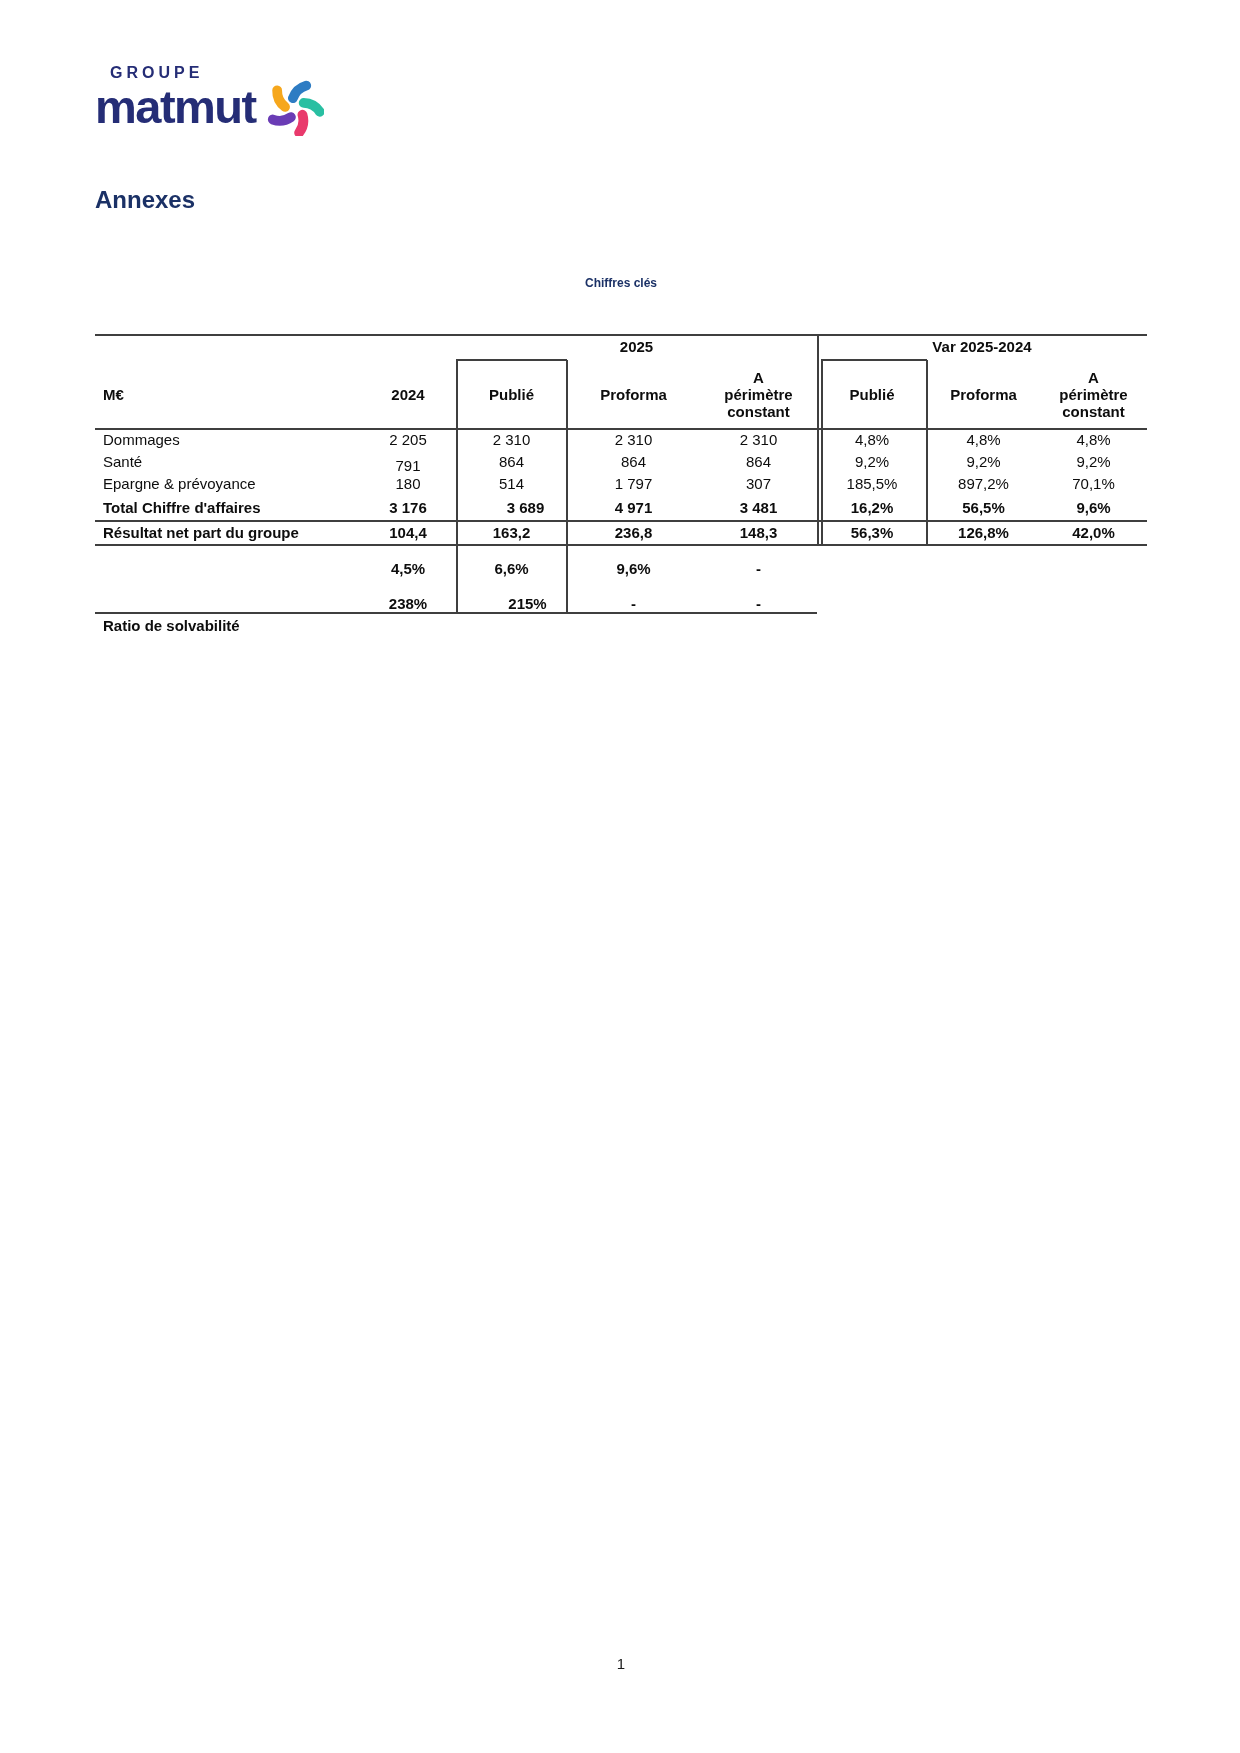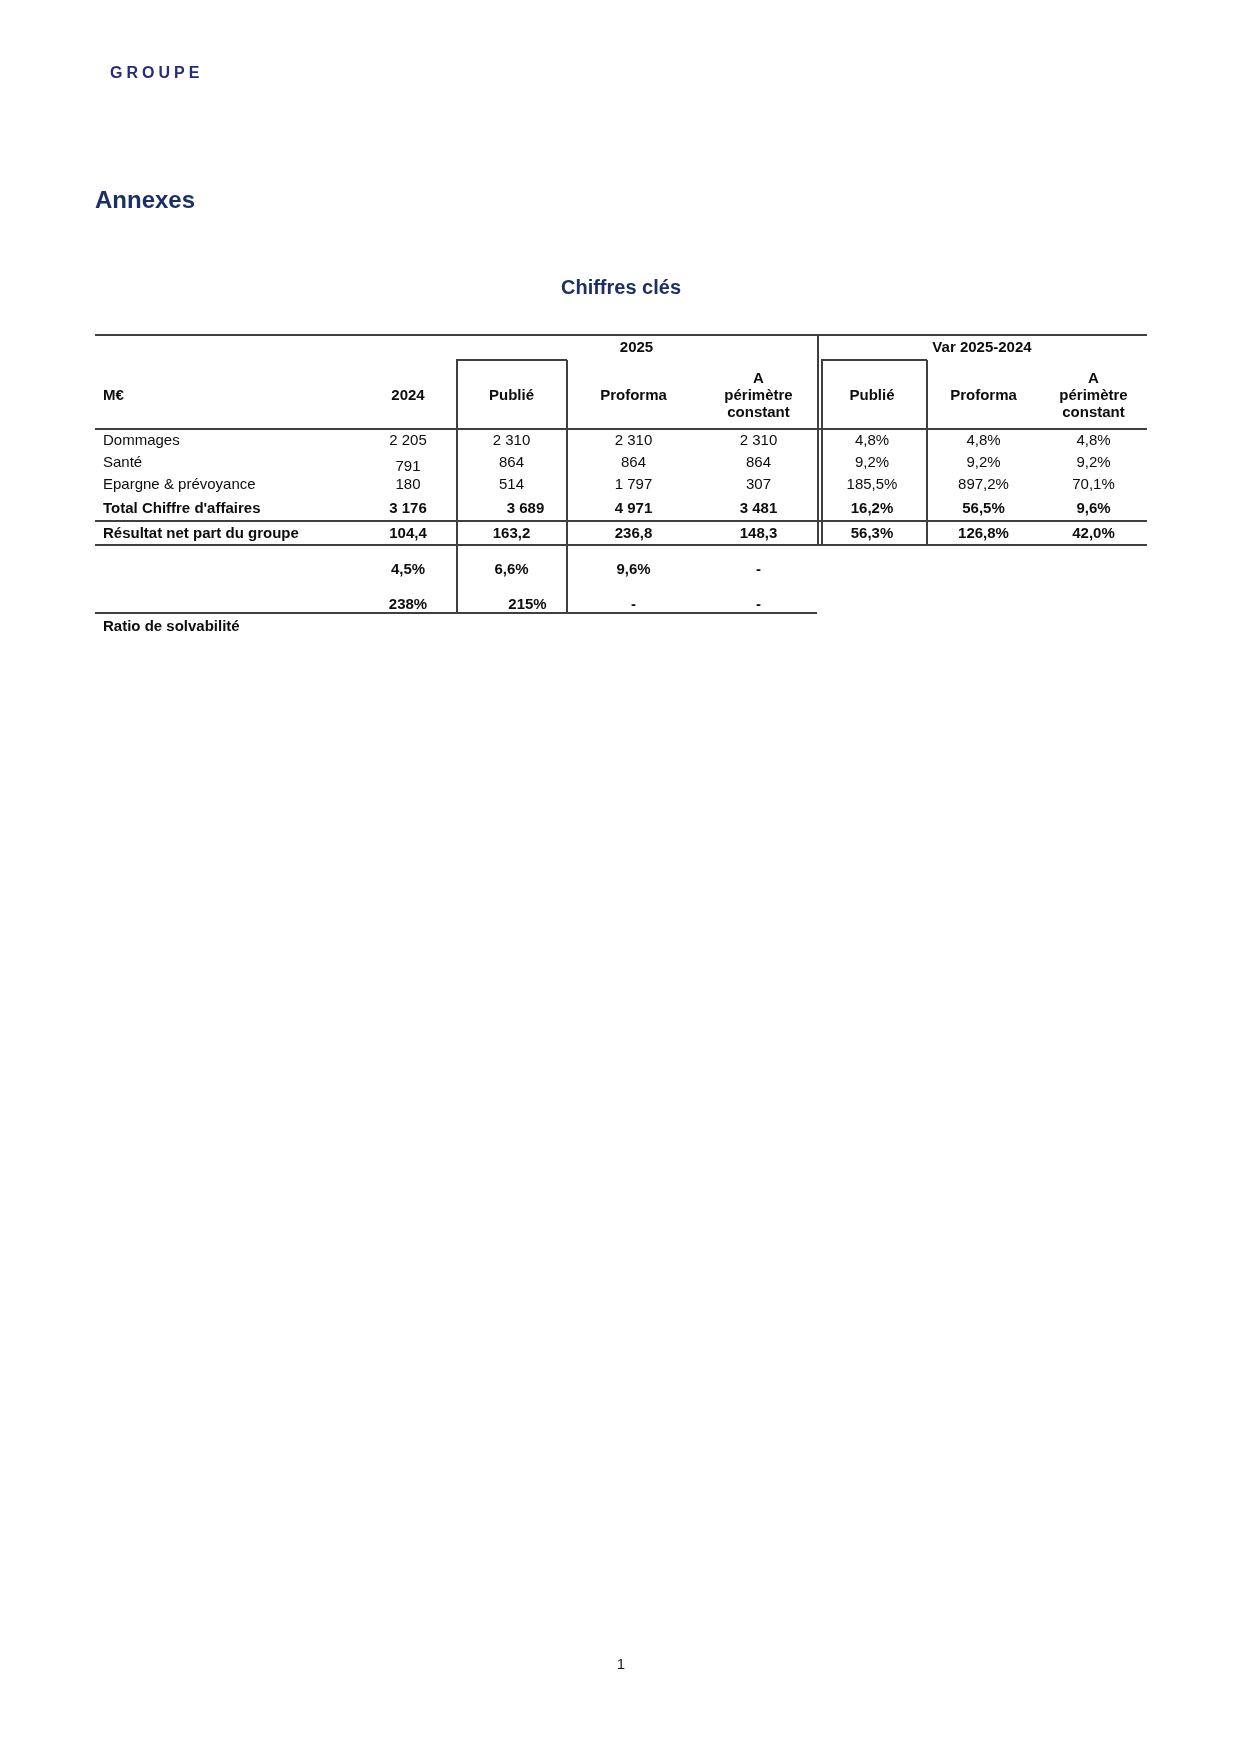--- a/index.html
+++ b/index.html
@@ -9,21 +9,21 @@
   
   .logo{position:absolute;left:95px;top:64px;}
   .logo-groupe{font-size:16px;font-weight:bold;letter-spacing:4px;color:#252d76;margin-left:15px;}
   .logo-row{display:flex;align-items:center;margin-top:-4px;}
   .logo-matmut{font-size:47px;font-weight:bold;letter-spacing:-1.5px;color:#252d76;line-height:1.1;}
   .logo-star{width:58px;height:56px;margin-left:10px;margin-top:2px;}
 
   
   .annexes{position:absolute;left:95px;top:186px;font-size:24px;font-weight:bold;color:#1b3166;margin:0;}
   .tbl-title{position:absolute;left:95px;top:276px;width:1052px;text-align:center;
-             font-size:20px;font-weight:bold;color:#1b3166;margin:0;}
+             font-size:12px;font-weight:bold;color:#1b3166;margin:0;}
 
   
   .tablewrap{position:absolute;left:95px;top:334px;width:1052px;height:282px;}
   .grid{position:relative;display:grid;width:1052px;
         grid-template-columns:265px 96px 111px 133px 117px 110px 113px 107px;
         grid-template-rows:26px 69px 22px 22px 22px 26px 24px 48px 21px;}
   .cell{display:flex;align-items:center;justify-content:center;font-size:15px;color:#0d0d0d;
         text-align:center;line-height:18px;}
   .cell.left{justify-content:flex-start;text-align:left;padding-left:8px;}
   .cell.b{font-weight:bold;}
@@ -37,20 +37,32 @@
   .footer{position:absolute;left:95px;top:1655px;width:1052px;text-align:center;
           font-size:15px;color:#1a1a1a;}
 </style>
 </head>
 <body>
 
 <div class="page">
 
   <header class="logo">
     <div class="logo-groupe">GROUPE</div>
+    <div class="logo-row">
+      <span class="logo-matmut">matmut</span>
+      <svg class="logo-star" viewBox="-40 -40 80 80" xmlns="http://www.w3.org/2000/svg">
+        <g fill="none" stroke-width="14" stroke-linecap="round">
+          <path d="M -3 -14 Q 2 -28 16 -32" stroke="#2e7cc3"></path>
+          <path d="M -3 -14 Q 2 -28 16 -32" transform="rotate(72)" stroke="#29bfa2"></path>
+          <path d="M -3 -14 Q 2 -28 16 -32" transform="rotate(144)" stroke="#e93a6c"></path>
+          <path d="M -3 -14 Q 2 -28 16 -32" transform="rotate(216)" stroke="#6a3cb5"></path>
+          <path d="M -3 -14 Q 2 -28 16 -32" transform="rotate(288)" stroke="#f6a71c"></path>
+        </g>
+      </svg>
+    </div>
   </header>
 
   <h1 class="annexes">Annexes</h1>
 
   <h2 class="tbl-title">Chiffres clés</h2>
 
   <div class="tablewrap">
     <div class="grid" id="grid">
       <div class="cell ghead" style="grid-area:1/3/2/6">2025</div>
       <div class="cell ghead" style="grid-area:1/6/2/9">Var 2025-2024</div>

